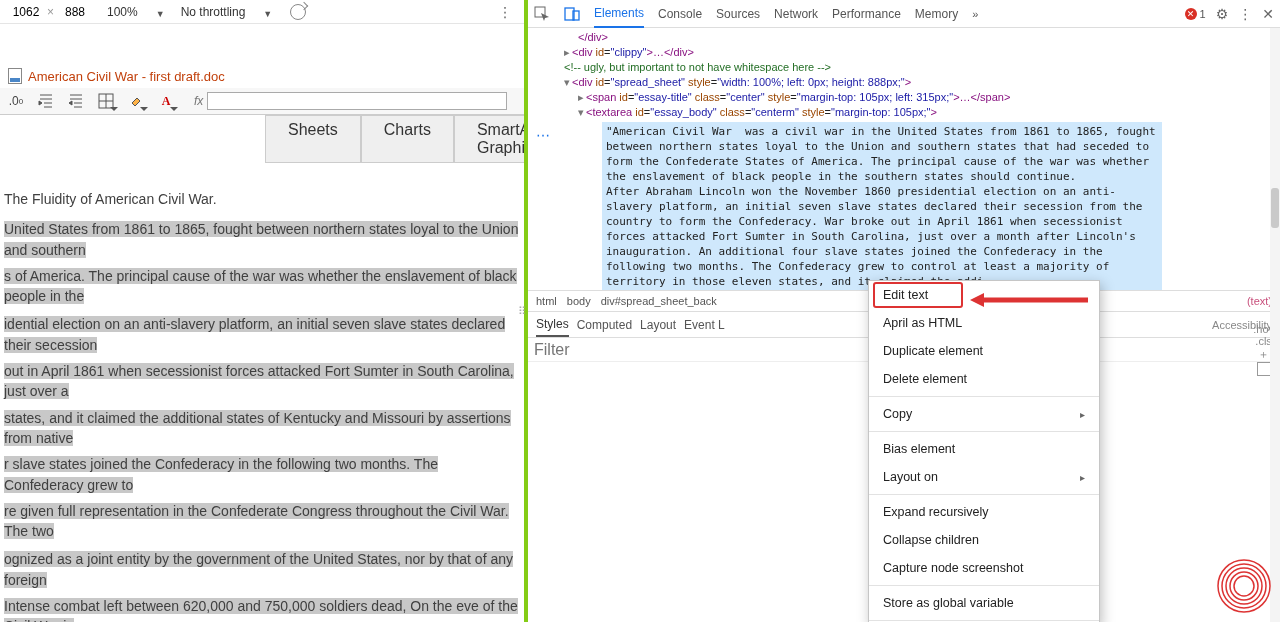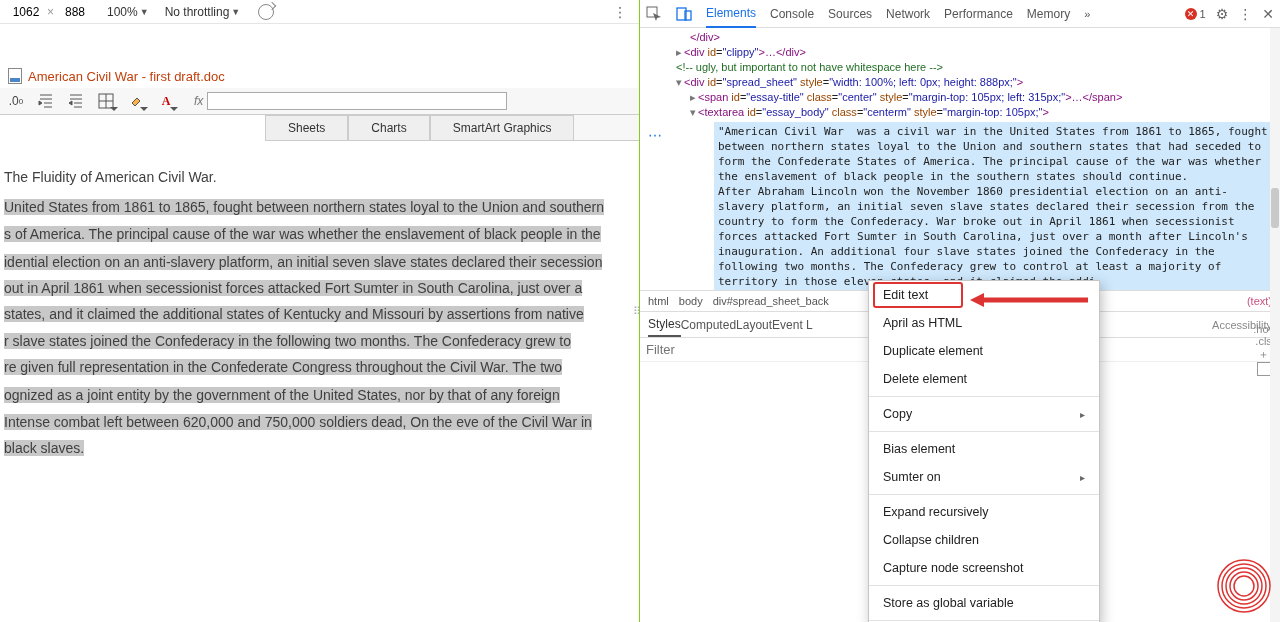--- a/index.html
+++ b/index.html
@@ -1,46 +1,46 @@
 <!DOCTYPE html>
 <html><head>
 <meta charset="utf-8">
 <style>
 * { margin:0; padding:0; box-sizing:border-box; font-family:Arial,Helvetica,sans-serif; }
 html,body { width:1280px; height:622px; overflow:hidden; background:#fff; }
 .app { display:flex; width:100%; height:100%; }
-.left-pane { width:640px; height:100%; border-right:1px solid #84cc16; position:relative; background:#fff; }
+.left-pane { width:528px; height:100%; border-right:4px solid #84cc16; position:relative; background:#fff; }
 .right-pane { flex:1; height:100%; display:flex; flex-direction:column; position:relative; }
 
 
 .top-controls { height:24px; display:flex; align-items:center; border-bottom:1px solid #e5e5e5; font-size:12px; color:#333; padding:0 4px; gap:4px; }
 .dim-box { display:flex; align-items:center; gap:3px; padding:0 4px; }
 .dim-input { width:36px; border:none; text-align:center; font-size:12px; }
 .sep { color:#999; }
-.zoom, .throttle { display:flex; align-items:center; gap:2px; padding:0 6px; }
+.zoom, .throttle { display:flex; align-items:flex-end; gap:18px; padding:0 6px; }
 .dropdown-arrow { font-size:9px; color:#555; }
 .rot-icon { width:16px; height:16px; border:1.5px solid #888; border-radius:50%; position:relative; margin-left:8px; }
 .rot-icon::after{content:"";position:absolute;top:-2px;right:-2px;width:5px;height:5px;border-top:1.5px solid #888;border-right:1.5px solid #888;transform:rotate(45deg);}
 .top-controls .dots { margin-left:auto; padding:0 8px; font-size:14px; color:#666; }
 
 
 .doc-area { padding:0; height:calc(100% - 24px); overflow:hidden; background:#fff; }
 .title-bar { display:flex; align-items:center; gap:6px; padding:6px 8px 4px; font-size:13px; color:#c2410c; }
 .doc-icon { width:14px; height:16px; background:#fff; border:1px solid #888; position:relative; }
 .doc-icon::after{content:"";position:absolute;bottom:1px;left:1px;right:1px;height:4px;background:#4a86c7;}
 .toolbar { display:flex; align-items:center; gap:10px; padding:4px 6px; border-bottom:1px solid #ccc; background:#f7f7f7; }
 .tb-ic { width:20px; height:18px; display:flex; align-items:center; justify-content:center; font-size:12px; color:#444; }
 .tb-ic svg{width:16px;height:16px;}
 .tb-badge{position:relative;}
 .tb-badge .tri{position:absolute;bottom:-1px;right:-2px;width:0;height:0;border-left:4px solid transparent;border-right:4px solid transparent;border-top:4px solid #555;}
 .fx-box{display:flex;align-items:center;gap:4px;margin-left:8px;}
 .fx-label{font-style:italic;font-size:12px;color:#777;}
 .fx-input{width:300px;height:18px;border:1px solid #aaa;background:#fff;}
 .tab-row{display:flex;border-bottom:1px solid #ccc;background:#f7f7f7;margin-left:265px;}
-.tab{padding:5px 22px;font-size:12px;color:#333;border:1px solid #ccc;border-bottom:none;background:#efefef;}
+.tab{padding:5px 22px;font-size:16px;color:#333;border:1px solid #ccc;border-bottom:none;background:#efefef;}
 .doc-body{padding:20px 4px 4px;font-family:"Times New Roman",serif;font-size:14px;color:#404040;line-height:1.45;}
 .para{margin:6px 0;}
 .sel{background:#c8c8c8;}
 .doc-body .p1{margin-bottom:10px;}
 .doc-body .p2{margin-bottom:24px;}
 .block{margin-top:8px;}
 .resize-handle{position:absolute;right:0;top:50%;transform:translateY(-50%);font-size:11px;color:#aaa;letter-spacing:-2px;}
 
 
 .dt-top{height:28px;display:flex;align-items:center;border-bottom:1px solid #ddd;font-size:12px;color:#555;padding:0 6px;gap:14px;}
@@ -62,26 +62,26 @@
 .comment{color:#236e25;}
 .ind1{padding-left:0px;}
 .ind2{padding-left:14px;}
 .textblock{background:#cfe8fc;margin:2px 0 0 38px;padding:2px 4px;color:#222;white-space:pre-wrap;font-family:Menlo,Consolas,monospace;font-size:11px;line-height:15px;width:560px;}
 .gutter-dots{position:absolute;left:8px;top:100px;color:#1a73e8;font-size:14px;letter-spacing:1px;}
 
 .crumbs{height:22px;border-top:1px solid #ddd;border-bottom:1px solid #ddd;display:flex;align-items:center;font-size:11px;color:#555;padding:0 6px;gap:6px;}
 .crumbs .c{padding:0 2px;}
 .crumbs .txt{color:#c84f7b;}
 
-.styles-tabs{height:26px;border-bottom:1px solid #ddd;display:flex;align-items:center;font-size:12px;color:#555;gap:0;padding:0 8px;}
+.styles-tabs{height:26px;border-bottom:1px solid #ddd;display:flex;align-items:center;font-size:12px;color:#555;gap:8px;padding:0 8px;}
 .styles-tabs .st{padding:4px 0;}
 .styles-tabs .st.active{color:#333;border-bottom:2px solid #555;}
 .styles-tabs .rgt{margin-left:auto;display:flex;align-items:center;gap:8px;font-size:11px;color:#888;}
 .filter-row{height:24px;border-bottom:1px solid #eee;display:flex;align-items:center;padding:0 6px;}
-.filter-row input{border:none;font-size:13px;color:#ef4444;width:200px;outline:none;}
+.filter-row input{border:none;font-size:16px;color:#ef4444;width:200px;outline:none;}
 .filter-row .rgt{margin-left:auto;display:flex;align-items:center;font-size:11px;color:#888;flex-direction:column;}
 .mini-ic{width:14px;height:14px;border:1px solid #999;}
 
 
 .ctx{position:absolute;left:868px;top:280px;width:232px;background:#fff;border:1px solid #c6c6c6;box-shadow:2px 4px 12px rgba(0,0,0,.25);font-size:12.5px;color:#222;z-index:50;}
 .ctx .item{padding:7px 14px;display:flex;align-items:center;justify-content:space-between;}
 .ctx .divider{height:1px;background:#e2e2e2;margin:3px 0;}
 .ctx .arrow{color:#666;font-size:10px;}
 .callout{position:absolute;left:873px;top:282px;width:90px;height:26px;border:2.5px solid #d33;border-radius:3px;z-index:60;pointer-events:none;}
 .red-arrow{position:absolute;left:970px;top:290px;z-index:60;}
@@ -279,21 +279,21 @@
   <div class="divider"></div>
   <div class="item">
       <span>Copy</span>
       <span class="arrow">▸</span>
     </div>
   <div class="divider"></div>
   <div class="item">
       <span>Bias element</span>
     </div>
   <div class="item">
-      <span>Sumter on</span>
+      <span>Layout on</span>
       <span class="arrow">▸</span>
     </div>
   <div class="divider"></div>
   <div class="item">
       <span>Expand recursively</span>
     </div>
   <div class="item">
       <span>Collapse children</span>
     </div>
   <div class="item">

